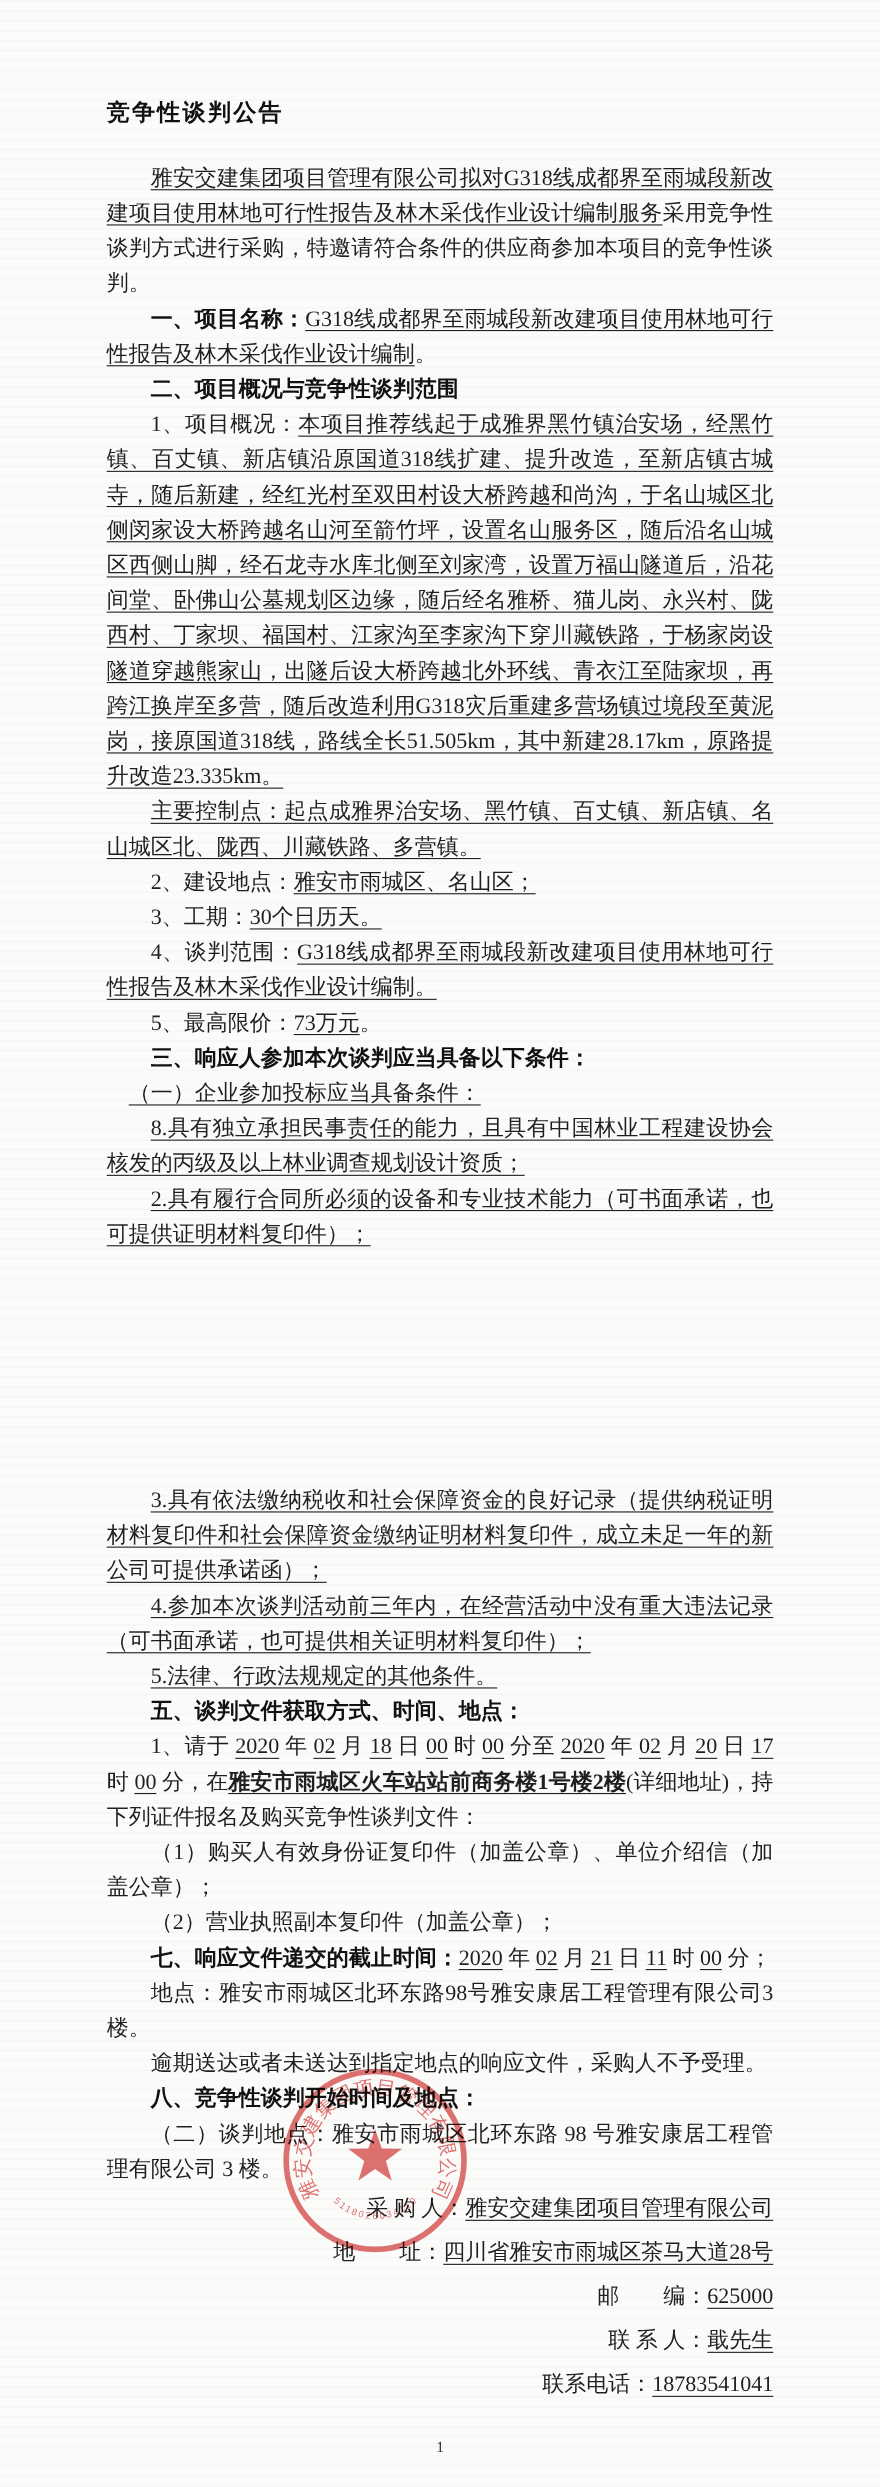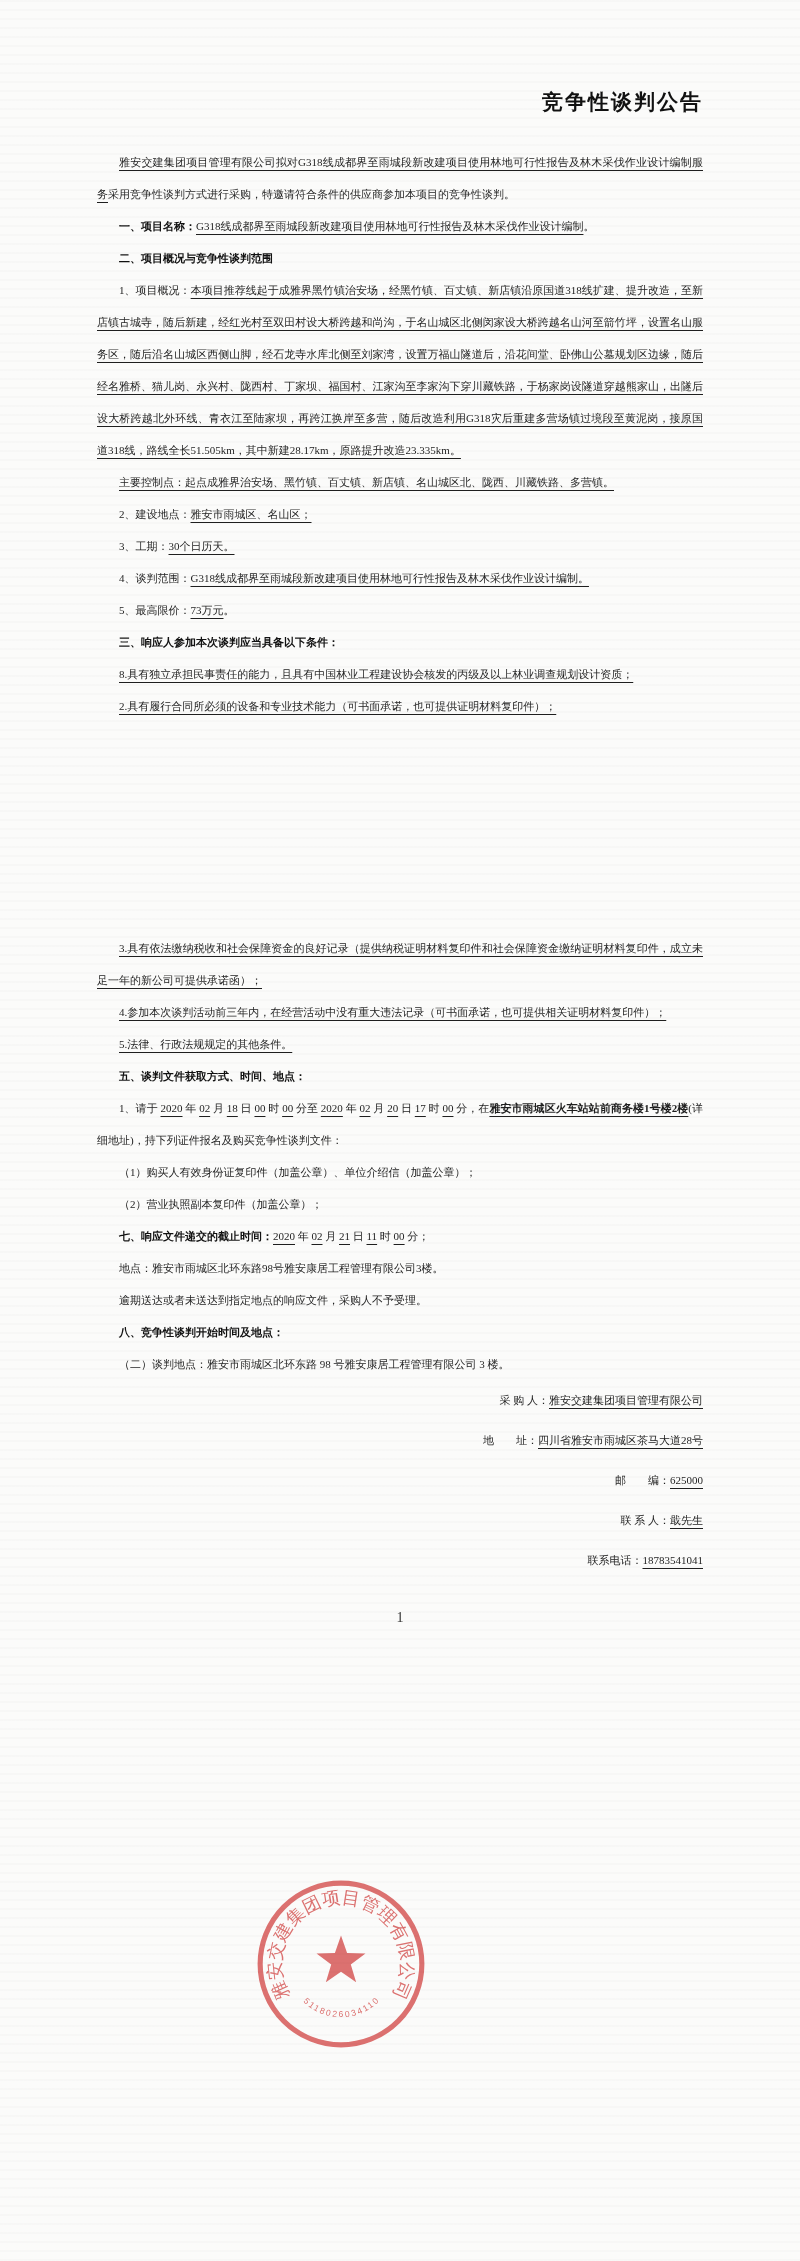--- a/index.html
+++ b/index.html
@@ -20,27 +20,27 @@
     box-sizing: border-box;
     padding: 88px 97px 40px 97px;
     background:
       repeating-linear-gradient(180deg, rgba(0,0,0,0.015) 0 2px, rgba(0,0,0,0) 2px 9px);
   }
   h1.doc-title {
     margin: 0 0 30px 0;
     font-family: "Liberation Sans", "DejaVu Sans", sans-serif;
     font-size: 21px;
     font-weight: bold;
-    text-align: right;
+    text-align: left;
     letter-spacing: 2px;
     color: #111;
   }
   .doc-body p {
     margin: 0;
-    font-size: 11px;
+    font-size: 20px;
     line-height: 32px;
     text-indent: 2em;
     text-align: justify;
   }
   .doc-body p.indent1 { text-indent: 1em; }
   .doc-body p.contact { line-height: 40px; text-align: right; }
   .run-r { font-weight: normal; }
   .run-u {
     text-decoration: underline;
     text-underline-offset: 4px;
@@ -91,20 +91,21 @@
       <p><span class="run-u">雅安交建集团项目管理有限公司拟对G318线成都界至雨城段新改建项目使用林地可行性报告及林木采伐作业设计编制服务</span><span class="run-r">采用竞争性谈判方式进行采购，特邀请符合条件的供应商参加本项目的竞争性谈判。</span></p>
       <p><span class="run-h">一、项目名称：</span><span class="run-u">G318线成都界至雨城段新改建项目使用林地可行性报告及林木采伐作业设计编制</span><span class="run-r">。</span></p>
       <p><span class="run-h">二、项目概况与竞争性谈判范围</span></p>
       <p><span class="run-r">1、项目概况：</span><span class="run-u">本项目推荐线起于成雅界黑竹镇治安场，经黑竹镇、百丈镇、新店镇沿原国道318线扩建、提升改造，至新店镇古城寺，随后新建，经红光村至双田村设大桥跨越和尚沟，于名山城区北侧闵家设大桥跨越名山河至箭竹坪，设置名山服务区，随后沿名山城区西侧山脚，经石龙寺水库北侧至刘家湾，设置万福山隧道后，沿花间堂、卧佛山公墓规划区边缘，随后经名雅桥、猫儿岗、永兴村、陇西村、丁家坝、福国村、江家沟至李家沟下穿川藏铁路，于杨家岗设隧道穿越熊家山，出隧后设大桥跨越北外环线、青衣江至陆家坝，再跨江换岸至多营，随后改造利用G318灾后重建多营场镇过境段至黄泥岗，接原国道318线，路线全长51.505km，其中新建28.17km，原路提升改造23.335km。</span></p>
       <p><span class="run-u">主要控制点：起点成雅界治安场、黑竹镇、百丈镇、新店镇、名山城区北、陇西、川藏铁路、多营镇。</span></p>
       <p><span class="run-r">2、建设地点：</span><span class="run-u">雅安市雨城区、名山区；</span></p>
       <p><span class="run-r">3、工期：</span><span class="run-u">30个日历天。</span></p>
       <p><span class="run-r">4、谈判范围：</span><span class="run-u">G318线成都界至雨城段新改建项目使用林地可行性报告及林木采伐作业设计编制。</span></p>
       <p><span class="run-r">5、最高限价：</span><span class="run-u">73万元</span><span class="run-r">。</span></p>
       <p><span class="run-h">三、响应人参加本次谈判应当具备以下条件：</span></p>
+      <p class="indent1"><span class="run-u">（一）企业参加投标应当具备条件：</span></p>
       <p><span class="run-u">8.具有独立承担民事责任的能力，且具有中国林业工程建设协会核发的丙级及以上林业调查规划设计资质；</span></p>
       <p><span class="run-u">2.具有履行合同所必须的设备和专业技术能力（可书面承诺，也可提供证明材料复印件）；</span></p>
       <div class="page-gap" style="height: 210px;"></div>
       <p><span class="run-u">3.具有依法缴纳税收和社会保障资金的良好记录（提供纳税证明材料复印件和社会保障资金缴纳证明材料复印件，成立未足一年的新公司可提供承诺函）；</span></p>
       <p><span class="run-u">4.参加本次谈判活动前三年内，在经营活动中没有重大违法记录（可书面承诺，也可提供相关证明材料复印件）；</span></p>
       <p><span class="run-u">5.法律、行政法规规定的其他条件。</span></p>
       <p><span class="run-h">五、谈判文件获取方式、时间、地点：</span></p>
       <p><span class="run-r">1、请于 </span><span class="run-u">2020</span><span class="run-r"> 年 </span><span class="run-u">02</span><span class="run-r"> 月 </span><span class="run-u">18</span><span class="run-r"> 日 </span><span class="run-u">00</span><span class="run-r"> 时 </span><span class="run-u">00</span><span class="run-r"> 分至 </span><span class="run-u">2020</span><span class="run-r"> 年 </span><span class="run-u">02</span><span class="run-r"> 月 </span><span class="run-u">20</span><span class="run-r"> 日 </span><span class="run-u">17</span><span class="run-r"> 时 </span><span class="run-u">00</span><span class="run-r"> 分，在</span><span class="run-bu">雅安市雨城区火车站站前商务楼1号楼2楼</span><span class="run-r">(详细地址)，持下列证件报名及购买竞争性谈判文件：</span></p>
       <p><span class="run-r">（1）购买人有效身份证复印件（加盖公章）、单位介绍信（加盖公章）；</span></p>
       <p><span class="run-r">（2）营业执照副本复印件（加盖公章）；</span></p>

